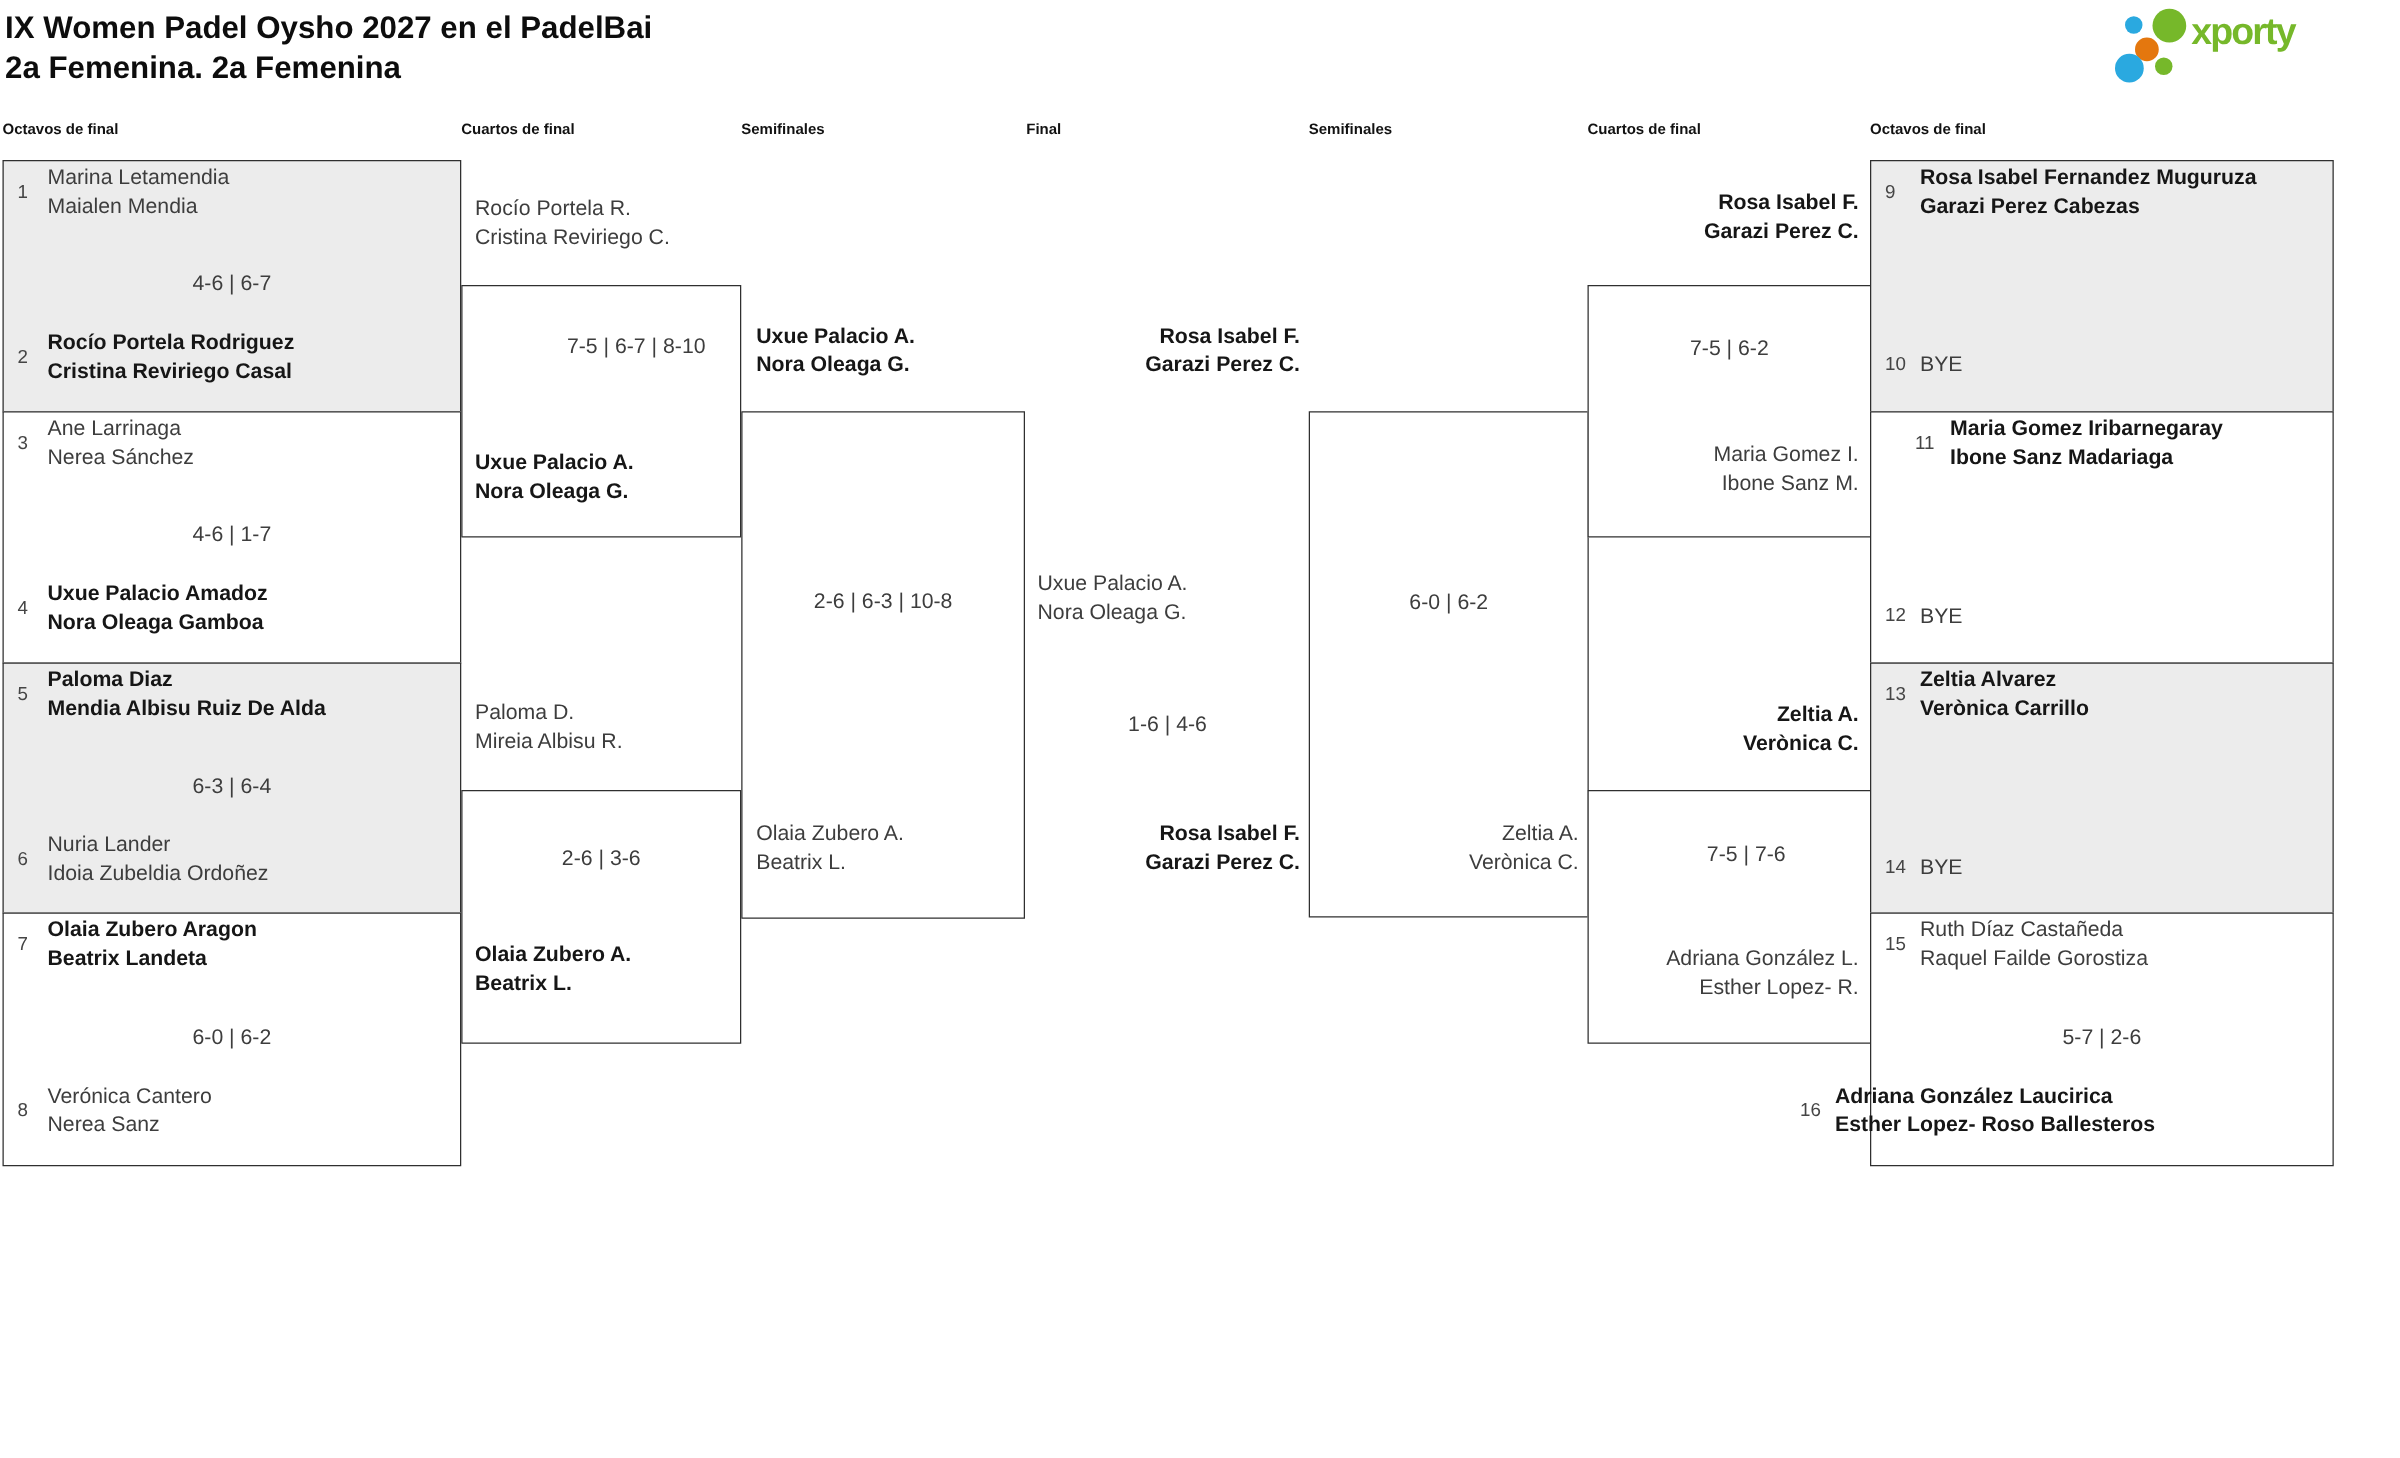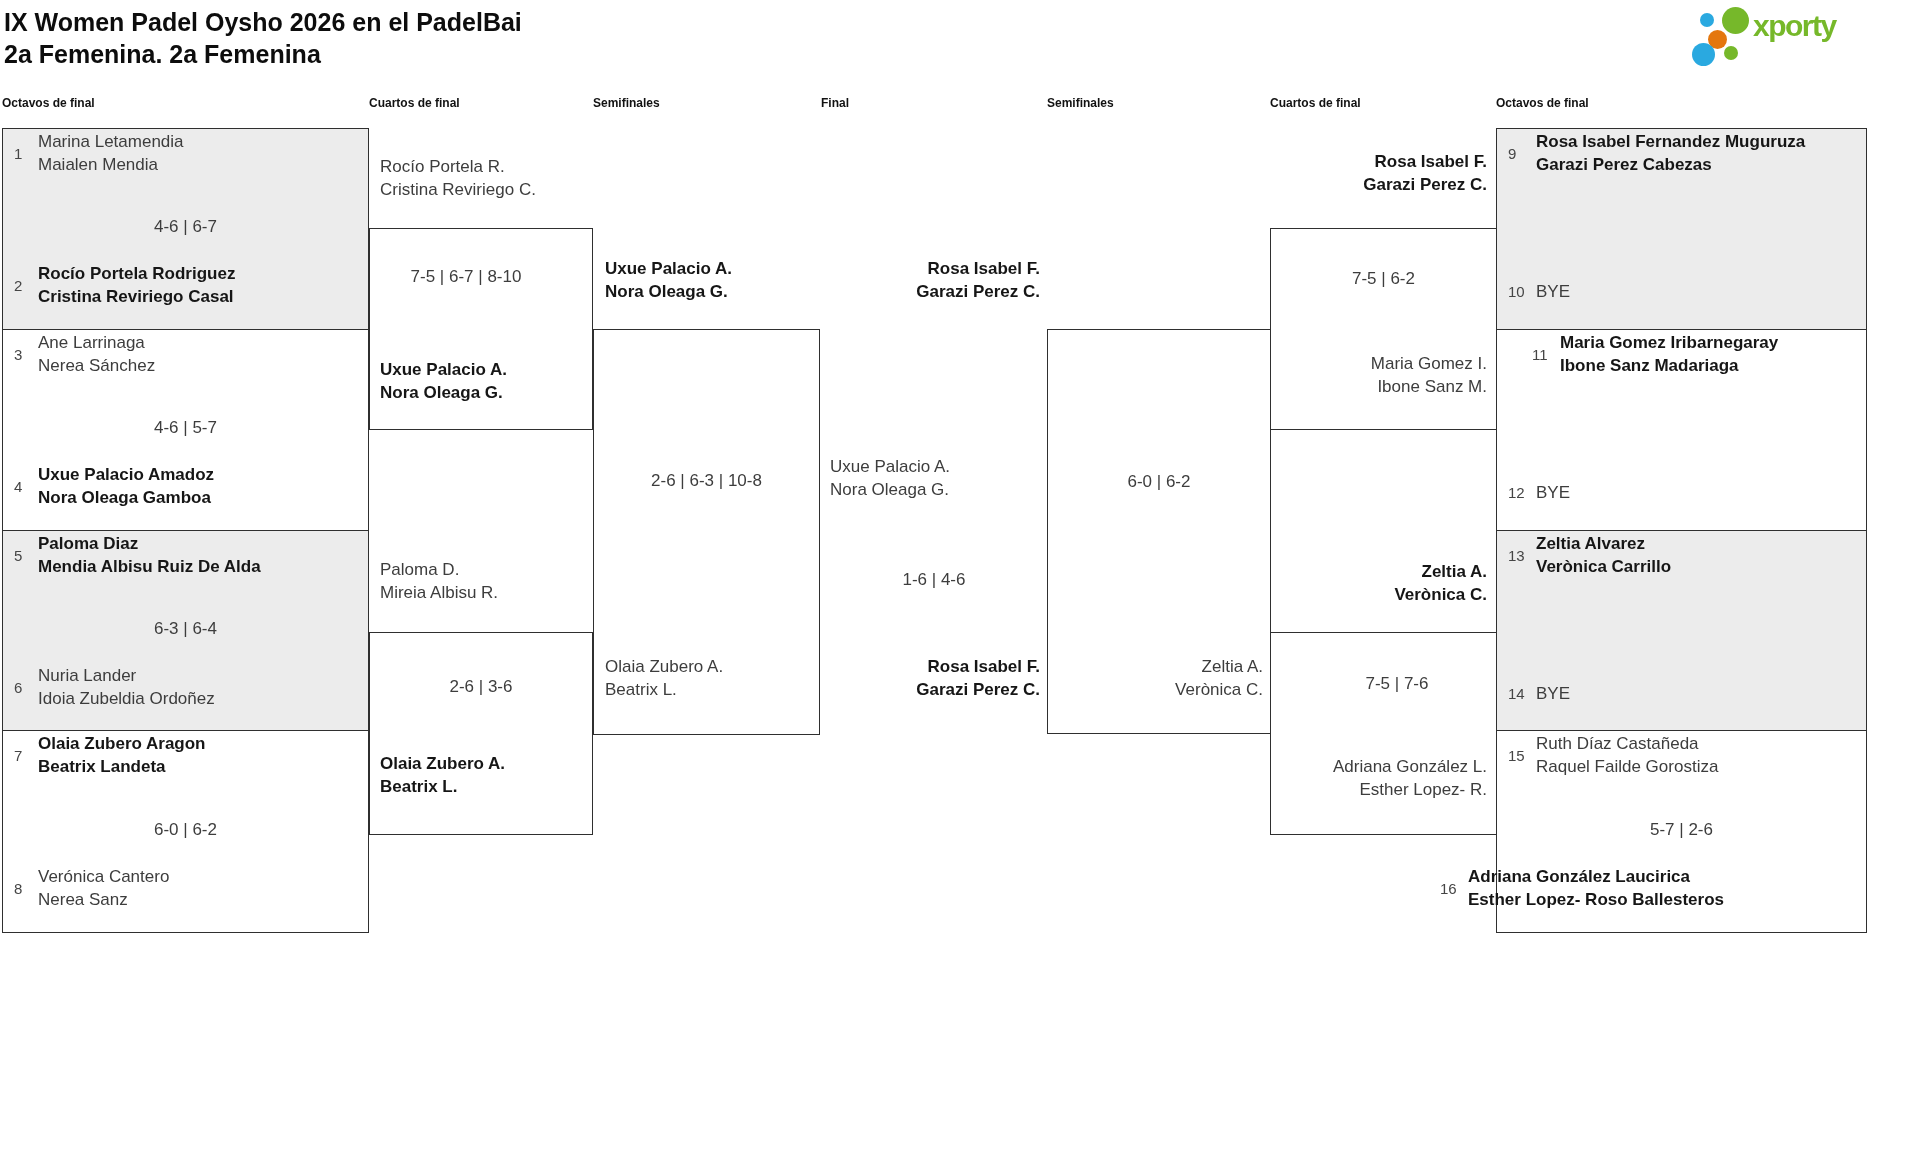--- a/index.html
+++ b/index.html
@@ -26,21 +26,21 @@
   .label.winner{font-weight:700;color:#161616;}
   .label.r{text-align:right;}
   .score{position:absolute;font-size:17px;color:#3d3d3d;text-align:center;}
 </style>
 </head>
 <body>
 
 <div class="stage">
 
   <div class="title">
-    <div>IX Women Padel Oysho 2026 en el PadelBai</div>
+    <div>IX Women Padel Oysho 2027 en el PadelBai</div>
     <div>2a Femenina. 2a Femenina</div>
   </div>
 
   <a class="logo" href="#">
     <span class="dot dot-blue-sm"></span>
     <span class="dot dot-green-lg"></span>
     <span class="dot dot-orange"></span>
     <span class="dot dot-blue-lg"></span>
     <span class="dot dot-green-sm"></span>
     <span class="wordmark">xporty</span>
@@ -88,21 +88,21 @@
       </div>
   </div>
 
   <div class="team" style="left:8px;top:331px;width:354px;">
     <span class="seed">3</span>
     <div class="names">
         <div>Ane Larrinaga</div>
         <div>Nerea Sánchez</div>
       </div>
   </div>
-  <div class="score" style="left:2px;top:418px;width:367px;">4-6 | 5-7</div>
+  <div class="score" style="left:2px;top:418px;width:367px;">4-6 | 1-7</div>
   <div class="team winner" style="left:8px;top:463px;width:354px;">
     <span class="seed">4</span>
     <div class="names">
         <div>Uxue Palacio Amadoz</div>
         <div>Nora Oleaga Gamboa</div>
       </div>
   </div>
 
   <div class="team winner" style="left:8px;top:532px;width:354px;">
     <span class="seed">5</span>
@@ -133,21 +133,21 @@
     <div class="names">
         <div>Verónica Cantero</div>
         <div>Nerea Sanz</div>
       </div>
   </div>
 
   <div class="label" style="left:380px;top:155px;width:205px;">
     <div>Rocío Portela R.</div>
       <div>Cristina Reviriego C.</div>
   </div>
-  <div class="score" style="left:369px;top:267px;width:194px;">7-5 | 6-7 | 8-10</div>
+  <div class="score" style="left:369px;top:267px;width:194px;padding-left:43px;">7-5 | 6-7 | 8-10</div>
   <div class="label winner" style="left:380px;top:358px;width:205px;">
     <div>Uxue Palacio A.</div>
       <div>Nora Oleaga G.</div>
   </div>
 
   <div class="label" style="left:380px;top:558px;width:205px;">
     <div>Paloma D.</div>
       <div>Mireia Albisu R.</div>
   </div>
   <div class="score" style="left:369px;top:677px;width:224px;">2-6 | 3-6</div>

